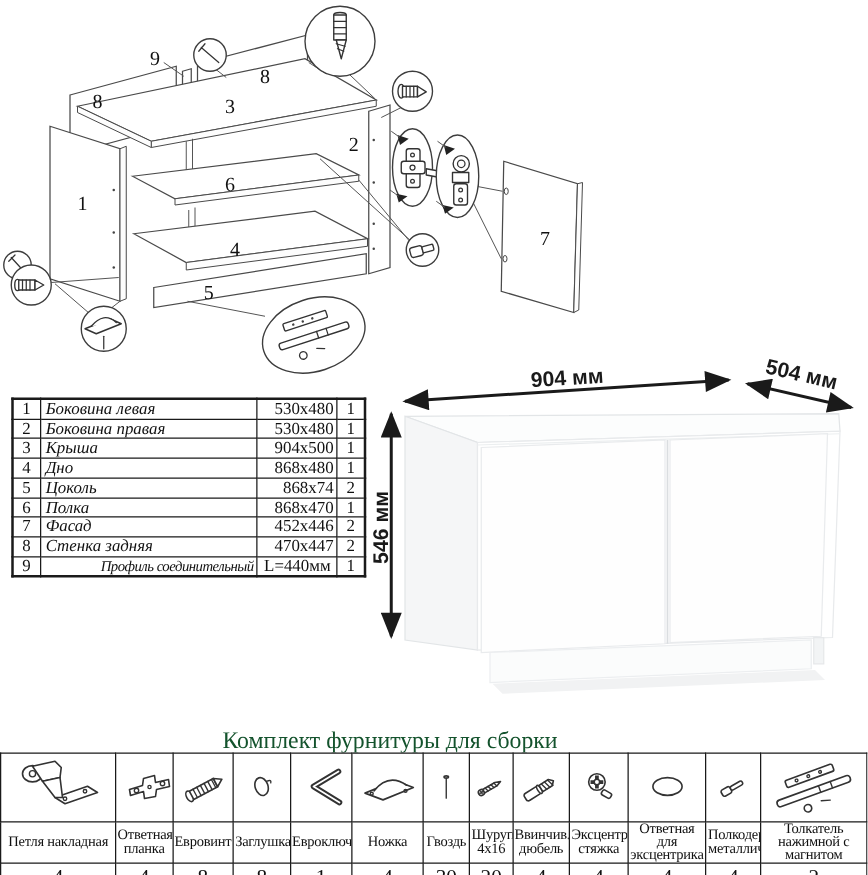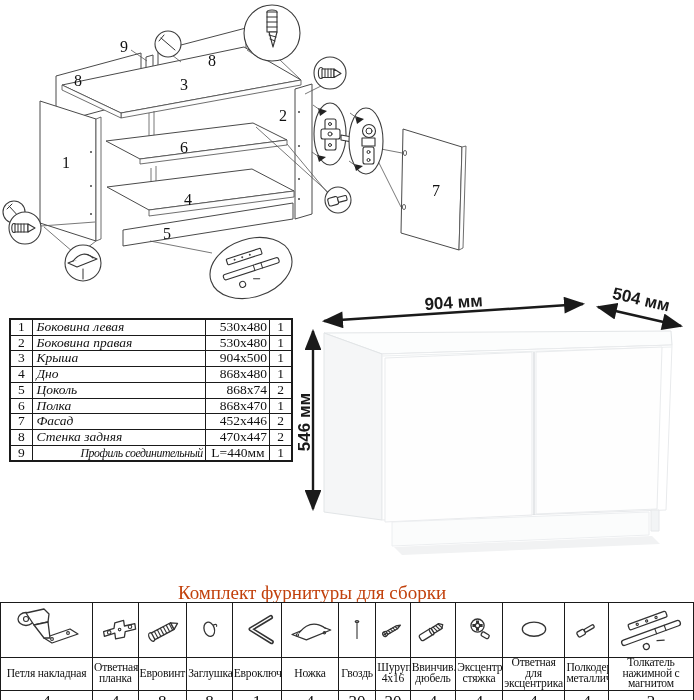--- a/index.html
+++ b/index.html
@@ -32,21 +32,21 @@
   #parts-table td.size{text-align:right;}
   #parts-table tr.narrow td.size{text-align:center;padding-left:3px;}
 
   
   #cabinet{left:298px;top:282px;}
   #cabinet .dim{font:bold 17px "Liberation Sans",sans-serif;fill:#1a1a1a;text-anchor:middle;}
   #cabinet .dimline{stroke:#1a1a1a;stroke-width:2.4;fill:none;}
 
   
   #hw-title{left:0;top:582px;width:624px;text-align:center;
-    font-size:19px;color:#c2410c;}
+    font-size:19px;color:#14532d;}
   #hw-table{left:0;top:602px;width:694px;border-collapse:collapse;table-layout:fixed;
     background:#fff;}
   #hw-table td{border:1.2px solid #1a1a1a;overflow:hidden;}
   #hw-table td.icon{height:52px;text-align:center;vertical-align:middle;padding:1px;}
   #hw-table td.hname{height:21px;font-size:11.6px;line-height:10.6px;text-align:center;
     vertical-align:middle;padding:0 1px;letter-spacing:-.2px;}
   #hw-table td.qty{height:20px;font-size:17px;text-align:center;vertical-align:middle;}
   .hw-svg{display:block;margin:0 auto;}
   .hw-svg *{vector-effect:non-scaling-stroke;}
   .hw{fill:#fff;stroke:#333;stroke-width:1.3;stroke-linecap:round;stroke-linejoin:round;}

